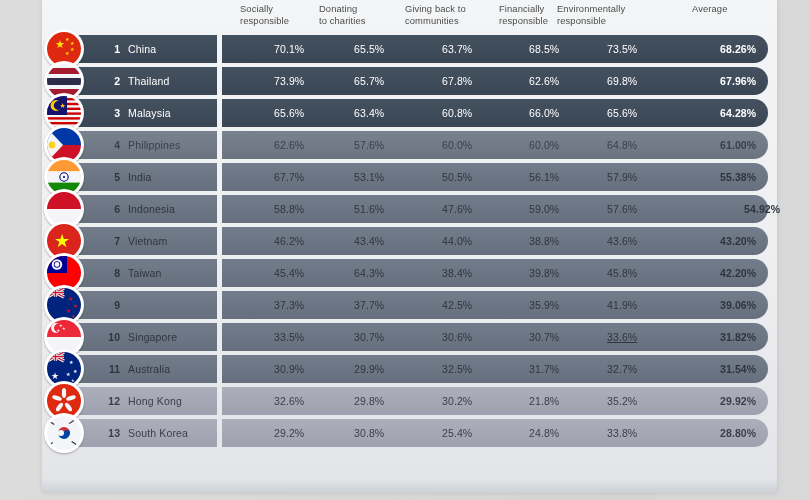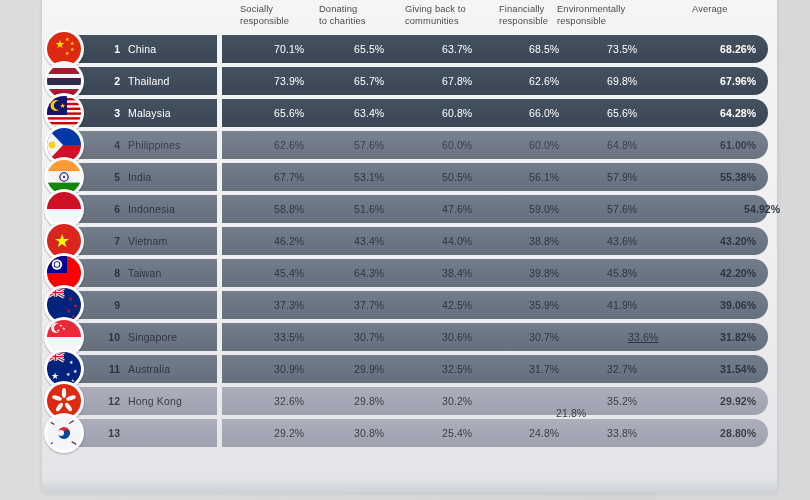--- a/index.html
+++ b/index.html
@@ -394,21 +394,21 @@
                 </g>
               </svg>
             </div>
           </div>
           <div class="rank mid">10</div>
           <div class="cname mid">Singapore</div>
           <div class="val mid" style="left: 232px;">33.5%</div>
           <div class="val mid" style="left: 312px;">30.7%</div>
           <div class="val mid" style="left: 400px;">30.6%</div>
           <div class="val mid" style="left: 487px;">30.7%</div>
-          <div class="val mid" style="left: 586px; text-decoration: underline;">33.6%</div>
+          <div class="val mid" style="left: 565px; text-decoration: underline;">33.6%</div>
           <div class="val mid avg" style="left: 678px;">31.82%</div>
         </div>
         <div class="row">
           <div class="bar-left" style="background: linear-gradient(rgb(115, 124, 139), rgb(102, 111, 126));"></div>
           <div class="bar-right" style="background: linear-gradient(rgb(115, 124, 139), rgb(102, 111, 126));"></div>
           <div class="flag">
             <div class="disc">
               <svg viewBox="0 0 34 34">
                 <rect width="34" height="34" fill="#00247d"></rect>
                 <g stroke="#f4f5f8" stroke-width="3.4">
@@ -457,21 +457,21 @@
                   <ellipse cx="10" cy="14" rx="2.2" ry="5" transform="rotate(288 10 14)"></ellipse>
                 </g>
               </svg>
             </div>
           </div>
           <div class="rank light">12</div>
           <div class="cname light">Hong Kong</div>
           <div class="val light" style="left: 232px;">32.6%</div>
           <div class="val light" style="left: 312px;">29.8%</div>
           <div class="val light" style="left: 400px;">30.2%</div>
-          <div class="val light" style="left: 514px; margin-top: 12px;">21.8%</div>
+          <div class="val light" style="left: 487px;">21.8%</div>
           <div class="val light" style="left: 565px;">35.2%</div>
           <div class="val light avg" style="left: 678px;">29.92%</div>
         </div>
         <div class="row">
           <div class="bar-left" style="background: linear-gradient(rgb(173, 174, 187), rgb(160, 161, 176));"></div>
           <div class="bar-right" style="background: linear-gradient(rgb(173, 174, 187), rgb(160, 161, 176));"></div>
           <div class="flag">
             <div class="disc">
               <svg viewBox="0 0 34 34">
                 <rect width="34" height="34" fill="#f4f5f8"></rect>
@@ -480,20 +480,21 @@
                 <g fill="#2d2d2d">
                   <rect x="3" y="5" width="5.5" height="1.1" transform="rotate(34 3 5)"></rect>
                   <rect x="25" y="25" width="5.5" height="1.1" transform="rotate(34 25 25)"></rect>
                   <rect x="27" y="5" width="5.5" height="1.1" transform="rotate(146 27 5)"></rect>
                   <rect x="6" y="27" width="5.5" height="1.1" transform="rotate(146 6 27)"></rect>
                 </g>
               </svg>
             </div>
           </div>
           <div class="rank light">13</div>
+          <div class="cname light">South Korea</div>
           <div class="val light" style="left: 232px;">29.2%</div>
           <div class="val light" style="left: 312px;">30.8%</div>
           <div class="val light" style="left: 400px;">25.4%</div>
           <div class="val light" style="left: 487px;">24.8%</div>
           <div class="val light" style="left: 565px;">33.8%</div>
           <div class="val light avg" style="left: 678px;">28.80%</div>
         </div>
       </div>
   </div>
 </div>

